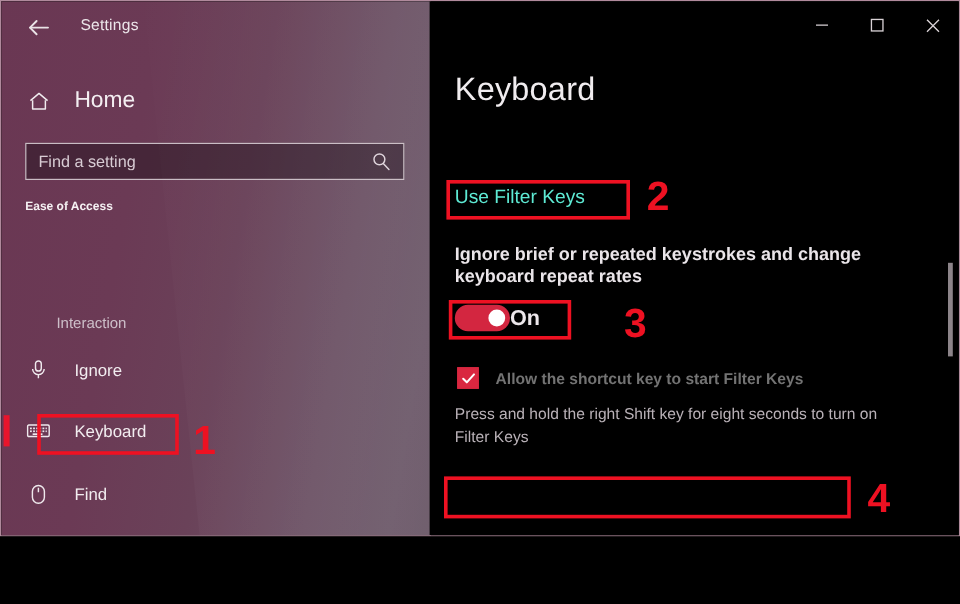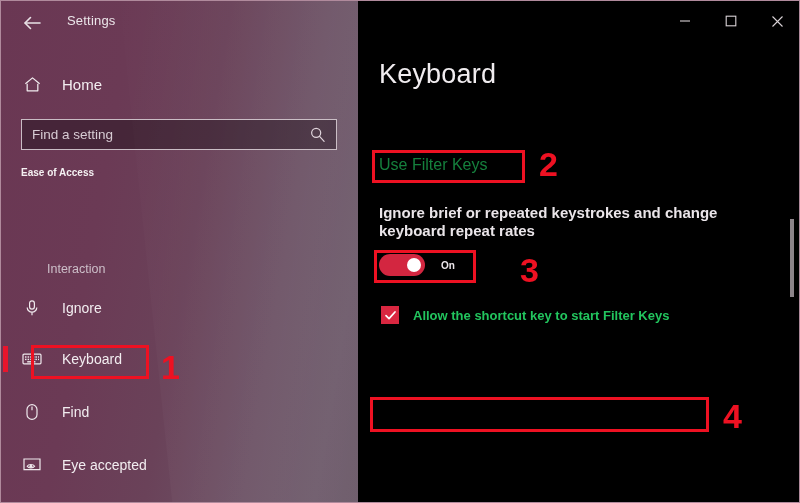--- a/index.html
+++ b/index.html
@@ -7,21 +7,21 @@
     margin: 0;
     padding: 0;
     background: #000;
   }
   body {
     font-family: "Liberation Sans", sans-serif;
   }
   #app {
     position: relative;
     width: 800px;
-    height: 503px;
+    height: 447px;
     overflow: hidden;
     box-sizing: border-box;
     border: 1px solid #b08a9c;
     background: #000;
   }
 
   
   .sidebar {
     position: absolute;
     left: 0;
@@ -75,21 +75,21 @@
     display: flex; align-items: center;
   }
   .home-icon {
     width: 26px; height: 26px;
     margin-left: 18px;
     display: flex; align-items: center; justify-content: center;
     color: #f1ecef;
   }
   .home-label {
     margin-left: 17px;
-    font-size: 15px;
+    font-size: 19px;
     color: #f3eef1;
   }
 
   .search-wrap {
     position: absolute;
     left: 20px; top: 118px;
     width: 316px; height: 31px;
     background: rgba(40,22,34,0.55);
     border: 1px solid #c9bcc4;
     box-sizing: border-box;
@@ -180,21 +180,21 @@
     font-size: 27px;
     color: #f0ecef;
     font-weight: normal;
     letter-spacing: .2px;
   }
 
   .sub-head {
     position: absolute;
     left: 20px; top: 155px;
     font-size: 16px;
-    color: #15803d;
+    color: #5eead4;
   }
 
   .desc {
     position: absolute;
     left: 20px; top: 203px;
     width: 340px;
     font-size: 15px;
     font-weight: bold;
     line-height: 18px;
     color: #eae5e9;
@@ -212,22 +212,22 @@
     position: relative;
   }
   .toggle .knob {
     position: absolute;
     right: 4px; top: 4px;
     width: 14px; height: 14px;
     border-radius: 50%;
     background: #ffffff;
   }
   .toggle-label {
-    margin-left: 16px;
-    font-size: 10px;
+    margin-left: 0;
+    font-size: 18px;
     font-weight: bold;
     color: #ece7eb;
   }
 
   .check-row {
     position: absolute;
     left: 22px;
     display: flex; align-items: center;
   }
   .cb {
@@ -235,21 +235,21 @@
     box-sizing: border-box;
     display: flex; align-items: center; justify-content: center;
     flex: none;
   }
   .cb.on { background: #d92740; border: 1px solid #d92740; }
   .cb.off { background: transparent; border: 1.5px solid #cfc8cd; }
   .check-label {
     margin-left: 14px;
     font-size: 13px;
     font-weight: bold;
-    color: #22c55e;
+    color: #737373;
     white-space: nowrap;
   }
 
   .hint {
     position: absolute;
     left: 20px; top: 334px;
     width: 355px;
     font-size: 13px;
     line-height: 19px;
     color: #b9b1b7;
@@ -417,20 +417,21 @@
 
     <div class="check-row" style="top:305px">
       <span class="cb on">
         <svg width="13" height="13" viewBox="0 0 13 13" aria-hidden="true">
             <path d="M2 6.6 L5 9.6 L11 3" fill="none" stroke="#ffffff" stroke-width="1.7" stroke-linecap="round" stroke-linejoin="round"></path>
           </svg>
       </span>
       <span class="check-label">Allow the shortcut key to start Filter Keys</span>
     </div>
 
+    <div class="hint">Press and hold the right Shift key for eight seconds to turn on Filter Keys</div>
 
 
 
     <div class="scrollbar-track"></div>
     <div class="scrollbar-thumb"></div>
   </div>
 
   <div class="anno-box" style="left:30px; top:344px; width:118px; height:34px;"></div>
   <div class="anno-num" style="left:160px; top:349px; font-size:34px;">1</div>
 

